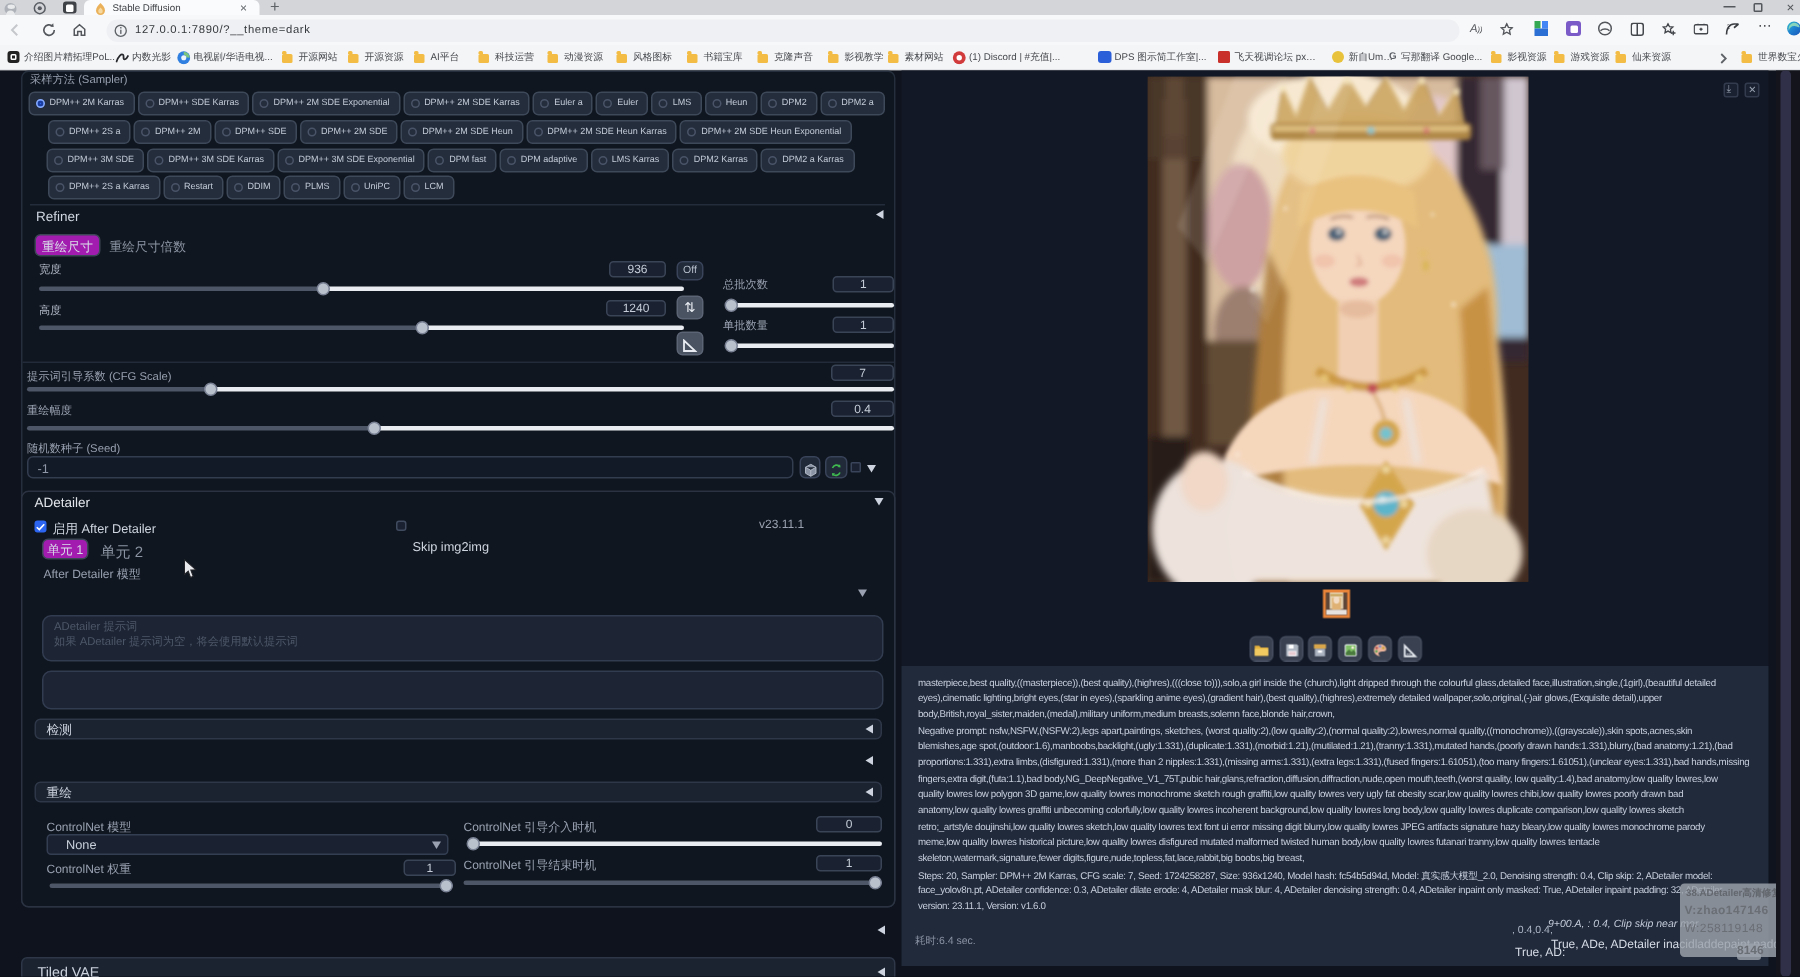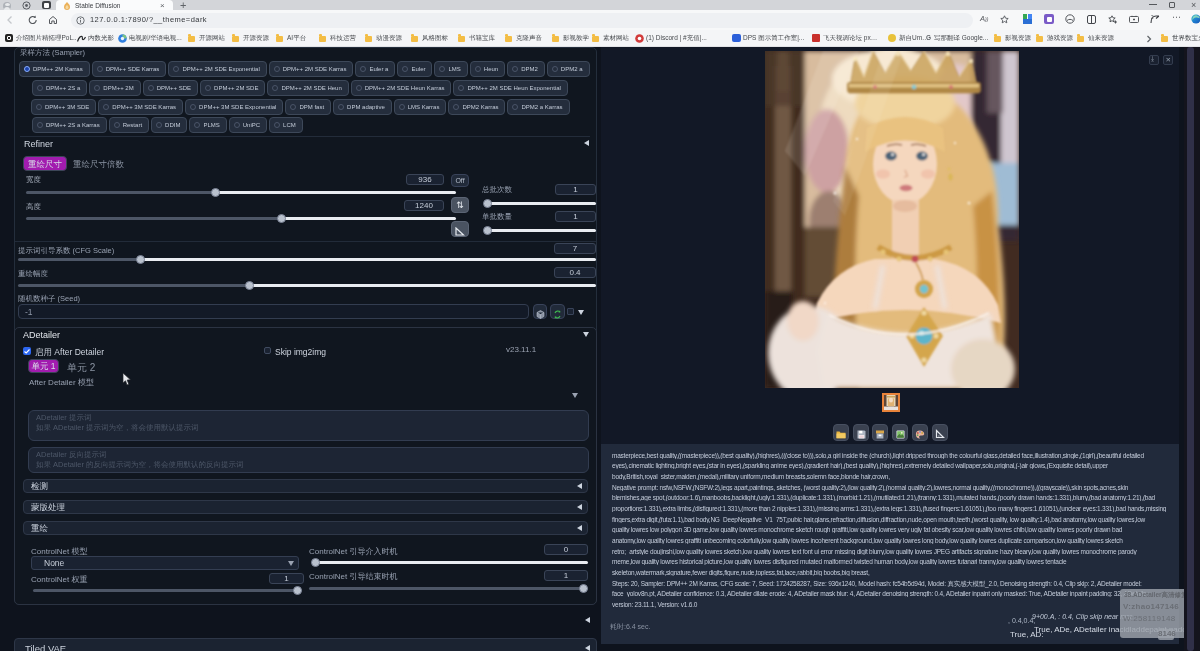--- a/index.html
+++ b/index.html
@@ -282,36 +282,34 @@
 
 <div class="abs" style="left:14px;top:280px;width:583px;height:278px;background:#10161f;border:1px solid #2b3342;border-radius:5px"></div>
 <div class="abs" style="left:23px;top:283px;font-size:9px;color:#e2e6ec">ADetailer</div>
 <div class="arrD" style="left:583px;top:285px"></div>
 <div class="abs" style="left:23px;top:300px;width:8px;height:8px;background:#2c66f0;border-radius:2px"></div>
 <svg class="abs" style="left:24px;top:301.5px" width="6" height="5" viewBox="0 0 6 5">
         <path d="M0.5 2.5 2.2 4 5.5 0.5" fill="none" stroke="#fff" stroke-width="1.1"></path>
       </svg>
 <div class="abs" style="left:35px;top:300px;font-size:8.5px;color:#cfd5df">启用 After Detailer</div>
 <div class="abs" style="left:264px;top:300px;width:7px;height:7px;background:#1a2231;border:1px solid #404b60;border-radius:2px"></div>
-<div class="abs" style="left:275px;top:300px;font-size:8.5px;color:#cfd5df">Skip img2img</div>
+<div class="abs" style="left:275px;top:312px;font-size:8.5px;color:#cfd5df">Skip img2img</div>
 <div class="abs" style="left:506px;top:298px;font-size:8px;color:#9aa2b1">v23.11.1</div>
 <div class="tabsel" style="left:28px;top:312px;width:31px;height:14px;font-size:8.5px;line-height:13px">单元 1</div>
 <div class="tabuns" style="left:67px;top:314px;font-size:10px">单元 2</div>
 <div class="lbl" style="left:29px;top:330px;font-size:8px">After Detailer 模型</div>
 <div class="arrD" style="left:572px;top:346px;border-top-color:#9aa2b1"></div>
 <svg class="abs" style="left:122px;top:326px" width="9" height="13" viewBox="0 0 9 13">
         <path d="M1 0 L1 10 3.5 7.8 5 12 6.8 11.2 5.2 7 8.5 6.8z" fill="#e8eaee" stroke="#23252a" stroke-width="0.7"></path>
       </svg>
 <div class="abs" style="left:28px;top:363px;width:561px;height:31px;background:#1d2534;border:1px solid #323c50;border-radius:6px"></div>
 <div class="abs" style="left:36px;top:366px;font-size:7.5px;color:#4d5768;line-height:10px">ADetailer 提示词<br>如果 ADetailer 提示词为空，将会使用默认提示词</div>
 <div class="abs" style="left:28px;top:400px;width:561px;height:26px;background:#1d2534;border:1px solid #323c50;border-radius:6px"></div>
-<div class="abs" style="left:36px;top:403px;font-size:7.5px;color:#4d5768;line-height:10px">ADetailer 反向提示词<br>如果 ADetailer 的反向提示词为空，将会使用默认的反向提示词</div>
 <div class="acc" style="left:23px;top:432px;width:565px;height:14px;font-size:8.5px;line-height:13px;padding-left:7px">检测</div>
 <div class="arrL" style="left:577px;top:435.5px"></div>
-<div class="acc" style="left:23px;top:453px;width:565px;height:14px;font-size:8.5px;line-height:13px;padding-left:7px">蒙版处理</div>
 <div class="arrL" style="left:577px;top:456.5px"></div>
 <div class="acc" style="left:23px;top:474px;width:565px;height:14px;font-size:8.5px;line-height:13px;padding-left:7px">重绘</div>
 <div class="arrL" style="left:577px;top:477.5px"></div>
 <div class="lbl" style="left:31px;top:499px;font-size:8px">ControlNet 模型</div>
 <div class="abs" style="left:31px;top:509px;width:268px;height:14px;background:#1a2231;border:1px solid #343e52;border-radius:3px;color:#c9d0db;font-size:8.5px;line-height:13px;padding-left:12px">None</div>
 <div class="arrD" style="left:288px;top:514px;border-top-color:#9aa2b1"></div>
 <div class="lbl" style="left:309px;top:499px;font-size:8px">ControlNet 引导介入时机</div>
 <div class="num" style="left:544px;top:497px;width:44px;height:11px;line-height:10px">0</div>
 <div class="track" style="left:312px;top:514px;width:276px;background:#e9ecf1"></div>
 <div class="knob" style="left:311px;top:511px"></div>

